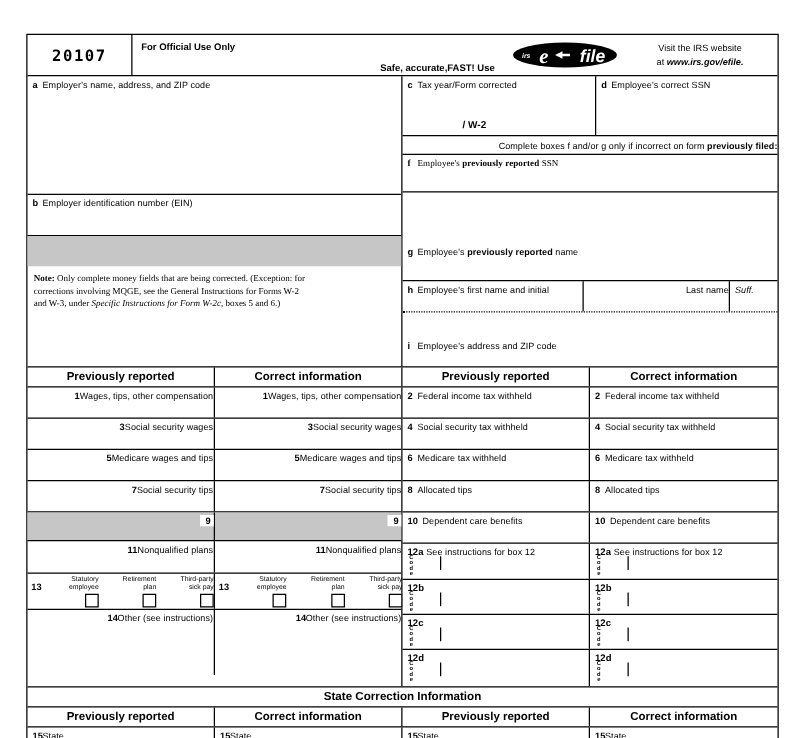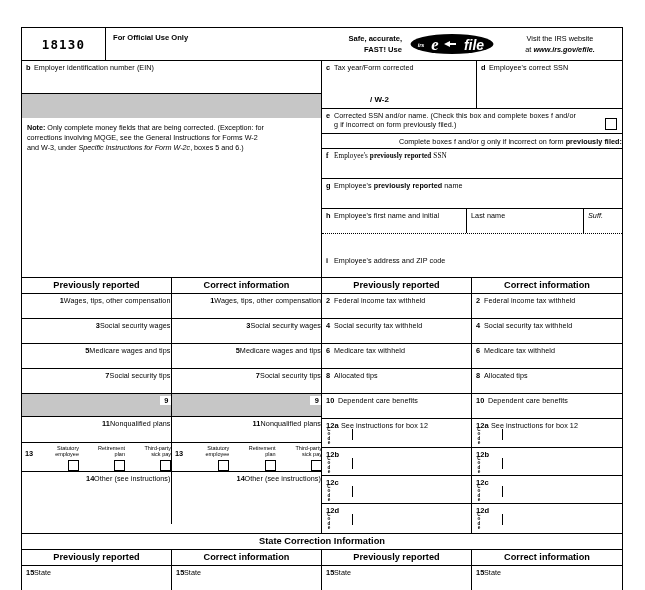--- a/index.html
+++ b/index.html
@@ -29,34 +29,34 @@
   .hdr{height:32px;}
   .ctrlno{width:84px;display:flex;align-items:center;justify-content:center;}
   .ctrlno span{
     font-family:"DejaVu Sans Mono","Liberation Mono",monospace;
     font-size:12.5px;font-weight:bold;letter-spacing:1.2px;
   }
   .official{flex:1;padding:4px 0 0 7px;}
   .official .t1{font-size:7.6px;font-weight:bold;line-height:11px;}
   .official .t2{font-size:7.6px;line-height:11px;}
   .safe{width:108px;font-size:7.6px;font-weight:bold;line-height:11px;
-        display:flex;flex-direction:column;justify-content:center;align-items:flex-end;padding-right:4px;}
+        display:flex;justify-content:center;align-items:flex-end;padding-right:4px;}
   .efilewrap{width:92px;display:flex;align-items:center;justify-content:center;}
   .visit{width:124px;font-size:7.3px;line-height:11px;display:flex;flex-direction:column;
          justify-content:center;align-items:center;text-align:center;}
   .visit i{font-style:italic;font-weight:bold;}
   
   .gray{background:#c6c6c6;}
   .dotted-b{border-bottom:1px dotted #000;}
   .hdrband{
     text-align:center;font-weight:bold;font-size:9.3px;
     padding:2px 0 3px;
   }
   .colhdr{text-align:center;font-weight:bold;font-size:9.2px;padding:2px 0 3px;}
-  .note{font-size:7.2px;line-height:10.2px;padding:5px 6px 2px 5px;}
+  .note{font-size:7.2px;line-height:10.2px;padding:5px 6px 2px 5px;font-family:Liberation Serif, serif;}
   .note em{font-style:italic;}
   
   .cbx{width:10px;height:10px;border:1px solid #000;display:inline-block;background:#fff;}
   .cbx-sm{width:9px;height:9px;border:1px solid #000;display:inline-block;background:#fff;}
   .b13row{display:flex;padding-left:3px;padding-top:2px;}
   .b13item{width:61px;}
   .b13item .cap{font-size:5.5px;line-height:6.2px;}
   .b13item .cbx-sm{margin-top:1px;margin-left:1px;}
   .codecol{
     position:absolute;left:4px;top:9px;
@@ -68,21 +68,21 @@
   .suffw{width:38px;font-style:italic;}
   .ebox{position:absolute;right:5px;bottom:3px;}
 </style>
 </head>
 <body>
 
 <div class="form">
 
   <div class="row hdr bb">
     <div class="cell ctrlno br">
-      <span>18130</span>
+      <span>20107</span>
     </div>
     <div class="cell official">
       <div class="t1">For Official Use Only</div>
     </div>
     <div class="cell safe">
       <div>Safe, accurate,</div>
       <div>FAST! Use</div>
     </div>
     <div class="cell efilewrap">
       <svg width="84" height="22" viewBox="0 0 168 44">
@@ -97,20 +97,25 @@
       <div>Visit the IRS website</div>
       <div>
         <span>at </span><i>www.irs.gov/efile.</i>
       </div>
     </div>
   </div>
 
   <div class="row">
 
     <div class="cell thickr" style="width:300px;">
+      <div class="cell bb" style="height:95px;">
+        <div class="lbl">
+          <b class="idx">a</b><span>Employer's name, address, and ZIP code</span>
+        </div>
+      </div>
       <div class="cell bb" style="height:33px;">
         <div class="lbl">
           <b class="idx">b</b><span>Employer identification number (EIN)</span>
         </div>
       </div>
       <div class="cell gray" style="height:24px;"></div>
       <div class="cell" style="height:45px;">
         <div class="note">
           <b>Note:</b><span> Only complete money fields that are being corrected. (Exception: for</span><br>
           <span>corrections involving MQGE, see the General Instructions for Forms W-2</span><br>
@@ -127,53 +132,46 @@
           </div>
           <div style="position:absolute;left:48px;bottom:4px;font-size:8px;font-weight:bold;">/  W-2</div>
         </div>
         <div class="cell" style="flex:1;height:47px;">
           <div class="lbl">
             <b class="idx">d</b><span>Employee's correct SSN</span>
           </div>
         </div>
       </div>
 
-      <div class="cell bb" style="height:25px;">
-        <div class="lbl" style="padding-right:18px;">
-          <b class="idx">e</b><span>Corrected SSN and/or name. (Check this box and complete boxes f and/or</span>
-          <div style="padding-left:8px;">g if incorrect on form previously filed.)</div>
-        </div>
-        <span class="cbx ebox"></span>
-      </div>
 
       <div class="cell bb" style="height:15px;text-align:right;">
         <div class="lbl" style="padding-top:3px;padding-left:6px;">
           <span>Complete boxes f and/or g only if incorrect on form </span><b>previously filed:</b>
         </div>
       </div>
 
       <div class="cell bb" style="height:30px;font-family:Liberation Serif, serif;">
         <div class="lbl">
           <b class="idx">f</b><span>Employee's </span><b>previously reported</b><span> SSN</span>
         </div>
       </div>
 
-      <div class="cell bb" style="height:30px;">
+      <div class="cell bb" style="height:30px;margin-top:41px;">
         <div class="lbl">
           <b class="idx">g</b><span>Employee's </span><b>previously reported</b><span> name</span>
         </div>
       </div>
 
       <div class="row dotted-b">
         <div class="cell br" style="width:145px;height:24px;">
           <div class="lbl">
             <b class="idx">h</b><span>Employee's first name and initial</span>
           </div>
         </div>
-        <div class="cell br" style="flex:1;height:24px;">
+        <div class="cell br" style="flex:1;height:24px;text-align:right;">
           <div class="lbl">Last name</div>
         </div>
         <div class="cell suffw" style="height:24px;">
           <div class="lbl">Suff.</div>
         </div>
       </div>
 
       <div class="cell" style="height:43px;">
         <div class="lbl" style="position:absolute;bottom:12px;left:0;">
           <b class="idx">i</b><span>Employee's address and ZIP code</span>

